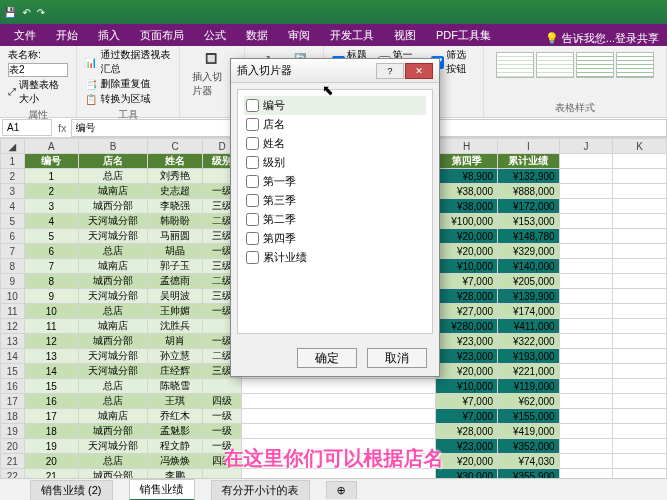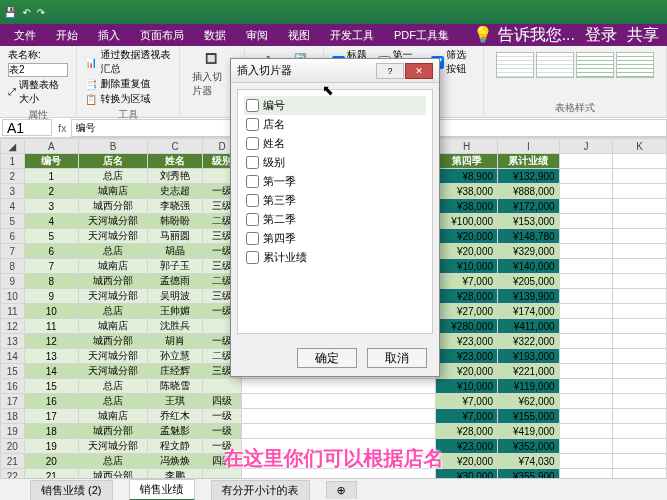--- a/index.html
+++ b/index.html
@@ -4,36 +4,36 @@
 <style>
 *{box-sizing:border-box;margin:0;padding:0;font-family:"Microsoft YaHei",SimSun,sans-serif}
 body{width:667px;height:500px;overflow:hidden;background:#fff;font-size:11px;position:relative}
 .titlebar{height:24px;background:linear-gradient(#2a8740,#217346);display:flex;align-items:center;padding:0 4px;color:#fff}
 .qa-left{display:flex;gap:6px;align-items:center}
 .qa-left span{font-size:10px}
 .ribbon-tabs{height:22px;background:#701a75;display:flex;align-items:flex-end;padding-left:4px}
 .rtab{padding:3px 10px;color:#fff;font-size:11px;cursor:pointer}
 .rtab.active{background:#f1f1f1;color:#217346}
 .rtab.ctx{background:#4f8f4f;color:#fff}
-.right-tb{margin-left:auto;display:flex;gap:10px;padding-right:8px;color:#fff;font-size:16px}
+.right-tb{margin-left:auto;display:flex;padding-right:8px;color:#fff;font-size:11px}
 .ribbon{height:72px;background:#f1f1f1;border-bottom:1px solid #d4d4d4;display:flex}
 .rgroup{border-right:1px solid #e0e0e0;padding:2px 8px;display:flex;flex-direction:column;justify-content:space-between}
 .rgroup .glabel{text-align:center;font-size:10px;color:#666;padding-top:2px}
 .props{display:flex;flex-direction:column;gap:1px;font-size:10px}
 .props .row{display:flex;align-items:center;gap:3px}
 .props input[type=text]{width:40px;height:14px;font-size:10px;border:1px solid #ababab}
 .btn-col{display:flex;flex-direction:column;align-items:center;justify-content:center;font-size:10px;color:#444;gap:2px;padding:0 4px}
 .ico{width:20px;height:20px;display:flex;align-items:center;justify-content:center}
 .chk-col{display:flex;flex-direction:column;gap:1px;font-size:10px}
 .chk-col label{display:flex;align-items:center;gap:2px}
 .styles-gal{display:flex;gap:2px;align-items:center;padding:4px}
 .swatch{width:38px;height:26px;border:1px solid #bbb;background:repeating-linear-gradient(#fff,#fff 3px,#d0e0d0 3px,#d0e0d0 4px)}
 .swatch.g{background:repeating-linear-gradient(#fff,#fff 3px,#9fc79f 3px,#9fc79f 4px)}
 .formula-bar{height:20px;border-bottom:1px solid #d4d4d4;display:flex;align-items:center;background:#fff}
-.name-box{width:50px;height:17px;border:1px solid #ccc;padding:1px 4px;font-size:14px;margin:0 2px}
+.name-box{width:50px;height:17px;border:1px solid #ccc;padding:1px 4px;font-size:10px;margin:0 2px}
 .fx{padding:0 4px;font-size:11px;color:#666}
 .fbar-input{flex:1;height:18px;border:1px solid #ccc;padding:1px 4px;font-size:10px}
 .grid-area{position:relative;height:340px;overflow:hidden}
 table.sheet{border-collapse:collapse;position:absolute;top:0;left:0}
 table.sheet th,table.sheet td{border:1px solid #d4d4d4;font-size:10px;height:15px;padding:0 2px;white-space:nowrap}
 table.sheet th{background:#e6e6e6;font-weight:normal;color:#444;text-align:center}
 table.sheet th.rh{width:24px}
 table.sheet th.ch{width:55px}
 table.sheet td{background:#fff}
 table.sheet td.hdr{background:#548235;color:#fff;text-align:center;font-weight:bold}
@@ -68,24 +68,25 @@
     <span>↶</span>
     <span>↷</span>
   </div>
 </div>
 
 <div class="ribbon-tabs">
   <div class="rtab">文件</div>
   <div class="rtab">开始</div>
   <div class="rtab">插入</div>
   <div class="rtab">页面布局</div>
+  <div class="rtab">公式</div>
   <div class="rtab">数据</div>
   <div class="rtab">审阅</div>
+  <div class="rtab">开发工具</div>
   <div class="rtab">视图</div>
-  <div class="rtab">开发工具</div>
   <div class="rtab">PDF工具集</div>
   <div class="right-tb">
     <span>💡 <span>告诉我您...</span></span>
     <span>登录</span>
     <span>共享</span>
   </div>
 </div>
 
 <div class="ribbon">
   <div class="rgroup">

